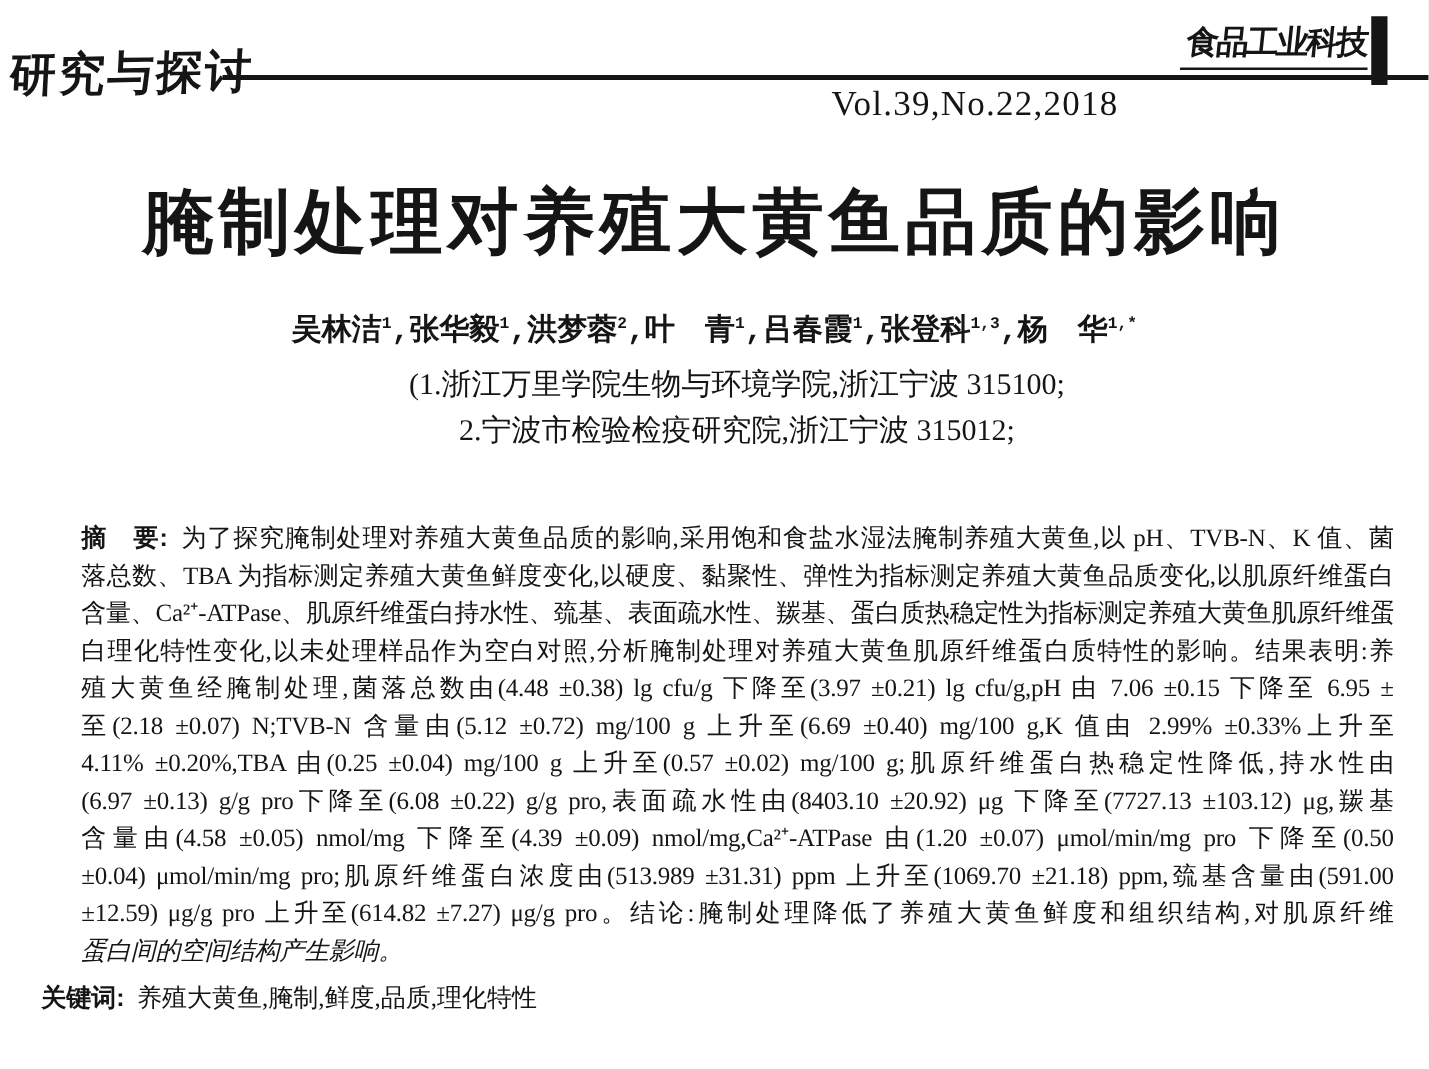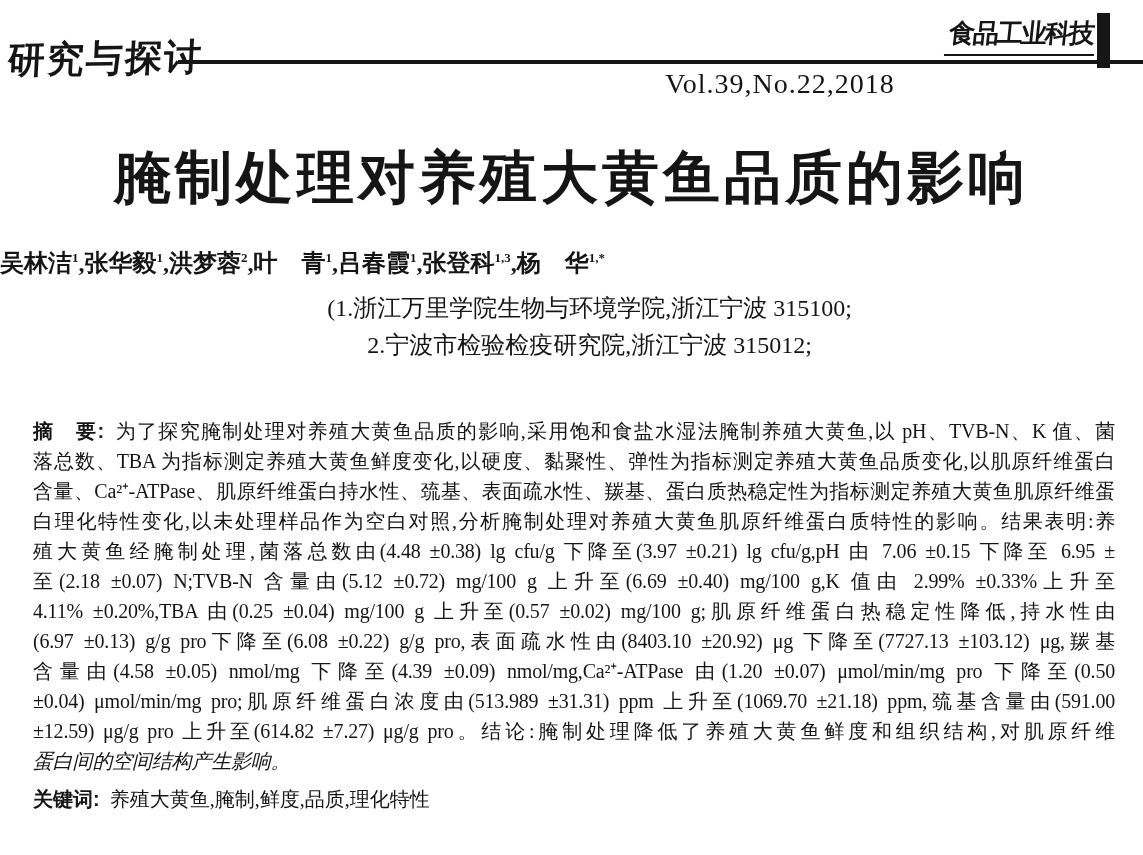--- a/index.html
+++ b/index.html
@@ -46,22 +46,22 @@
   
   .paper-title{
     position:absolute;left:0;top:140px;width:100%;
     text-align:center;
     font-family:"Liberation Serif",serif;
     font-weight:700;font-size:57px;letter-spacing:4px;
     white-space:nowrap;
   }
   .authors-line{
     position:absolute;left:0;top:247px;width:100%;
-    text-align:left;
-    font-family:Liberation Serif, serif;
+    text-align:center;
+    font-family:Liberation Mono, monospace;
     font-weight:700;font-size:24px;
     white-space:nowrap;
   }
   .authors-line sup{font-size:13px;font-weight:700;}
   .affiliations{
     position:absolute;left:0;top:290px;width:100%;
     text-align:center;font-size:24px;line-height:37px;
     font-family:"Liberation Serif",serif;
     padding-left:18px;
   }
@@ -70,20 +70,21 @@
     position:absolute;left:33px;top:416px;width:1082px;
     font-size:20px;
     font-family:"Liberation Serif",serif;
   }
   .aline{
     height:30px;line-height:30px;
     white-space:nowrap;overflow:hidden;
     text-align:justify;text-align-last:justify;
     text-justify:inter-character;
     letter-spacing:-0.2px;
+    margin-left:32px;
   }
   .aline.natural{text-align:left;text-align-last:left;font-style:italic;}
   .blabel{
     font-family:"Liberation Sans",sans-serif;
     font-weight:700;margin-right:10px;letter-spacing:0;
   }
   .keywords-line{
     margin-top:8px;height:30px;line-height:30px;
     white-space:nowrap;overflow:hidden;
   }

